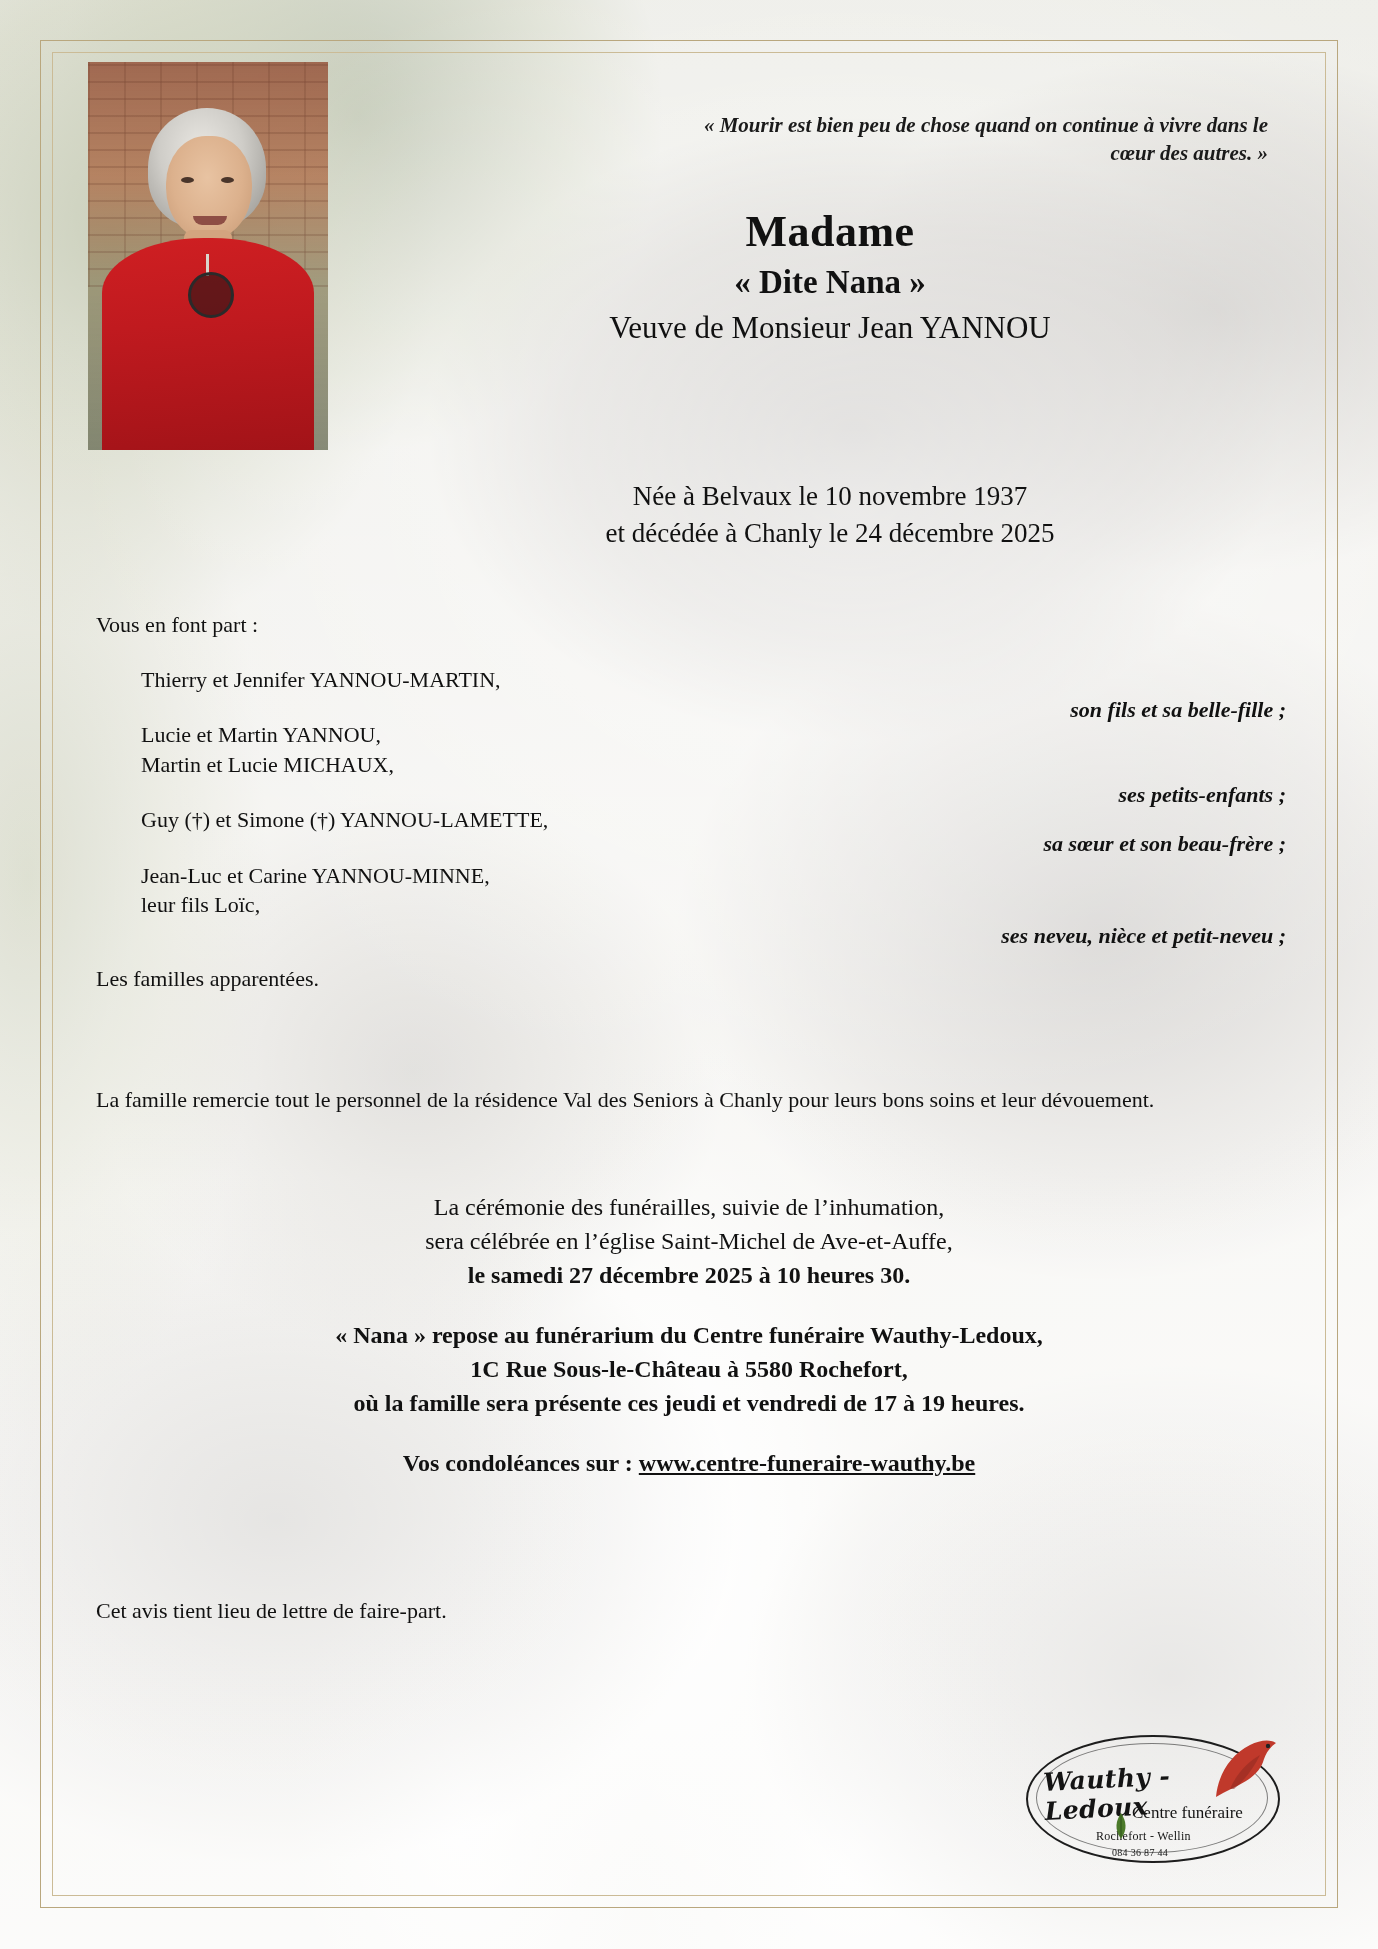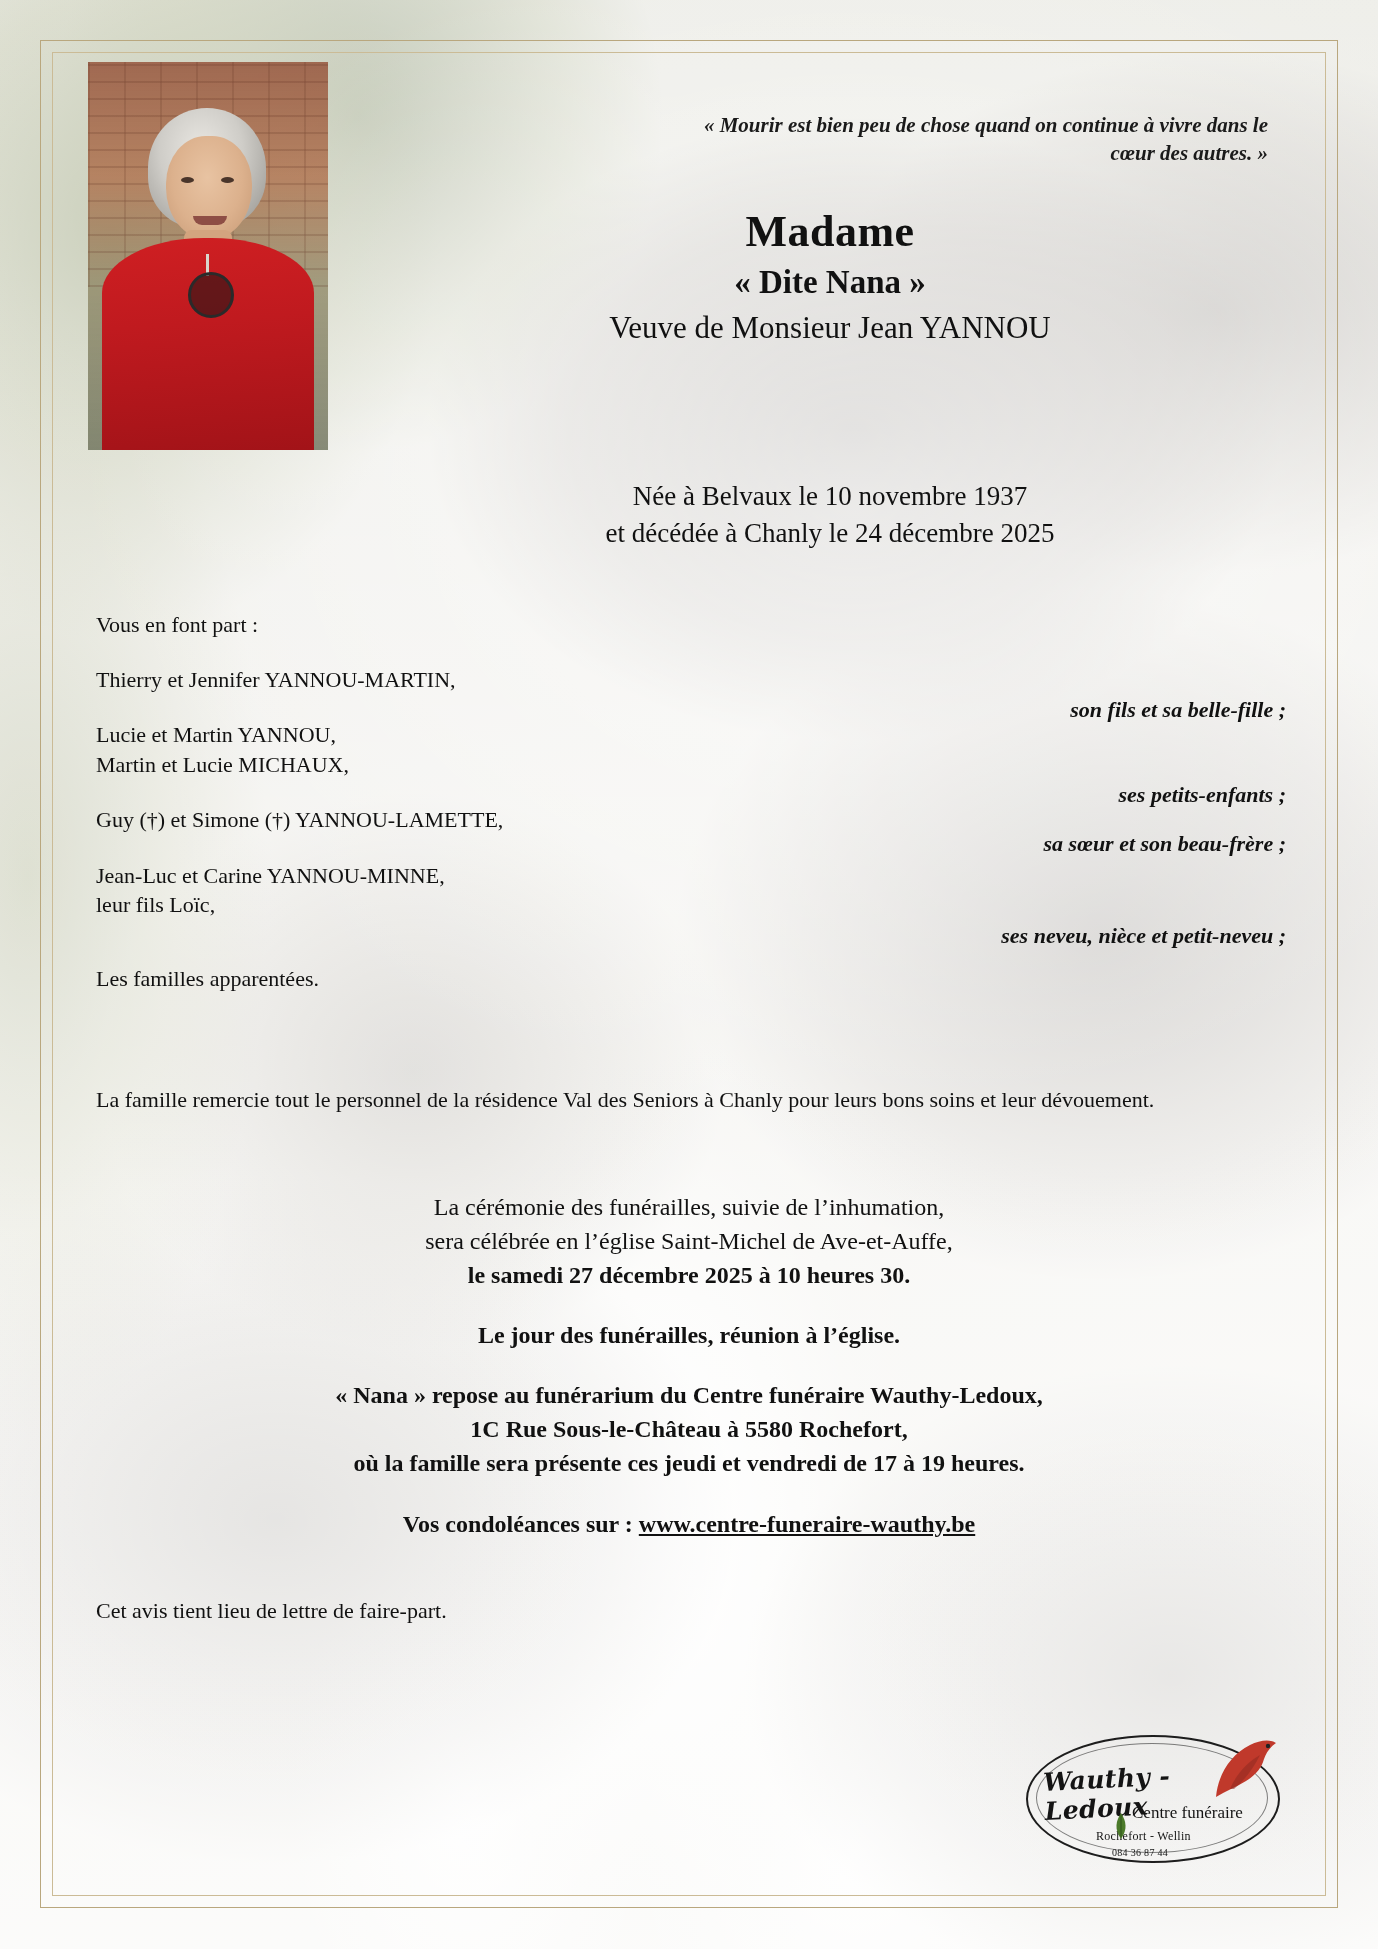--- a/index.html
+++ b/index.html
@@ -202,20 +202,21 @@
     font-size: 22px;
     line-height: 1.34;
   }
   .fam-row {
     position: relative;
     min-height: 28px;
   }
   .fam-left {
     display: block;
     white-space: pre-line;
+    margin-left: 45px;
   }
   .fam-right {
     position: absolute;
     right: 0;
     font-style: italic;
     font-weight: bold;
     white-space: nowrap;
   }
   .gap-m { height: 26px; }
 
@@ -382,21 +383,20 @@
     </div>
 
     <div class="thanks">La famille remercie tout le personnel de la résidence Val des Seniors à Chanly pour leurs bons soins et leur dévouement.</div>
 
     <div class="ceremony">
       <div class="blk">
         <div>La cérémonie des funérailles, suivie de l’inhumation,</div>
         <div>sera célébrée en l’église Saint-Michel de Ave-et-Auffe,</div>
         <div class="b">le samedi 27 décembre 2025 à 10 heures 30.</div>
       </div>
-      <div class="blk b">Le jour des funérailles, réunion à l’église.</div>
       <div class="blk b">
         <div>« Nana » repose au funérarium du Centre funéraire Wauthy-Ledoux,</div>
         <div>1C Rue Sous-le-Château à 5580 Rochefort,</div>
         <div>où la famille sera présente ces jeudi et vendredi de 17 à 19 heures.</div>
       </div>
       <div class="blk last b">
         <span>Vos condoléances sur : </span><a href="#" class="cond-link">www.centre-funeraire-wauthy.be</a>
       </div>
     </div>
 

